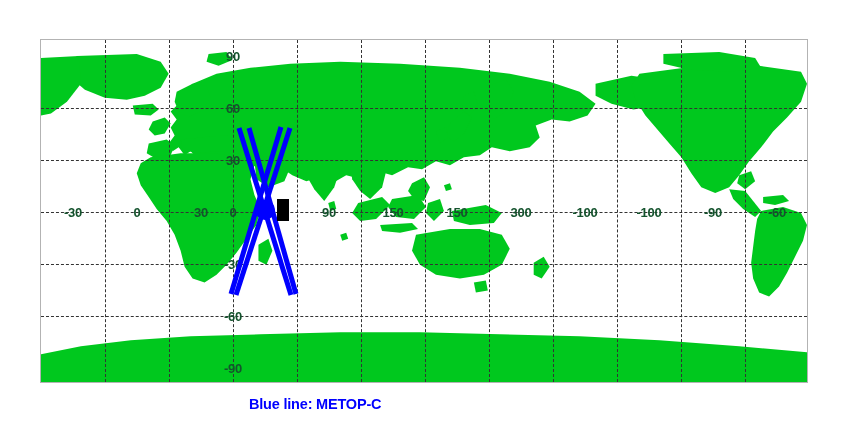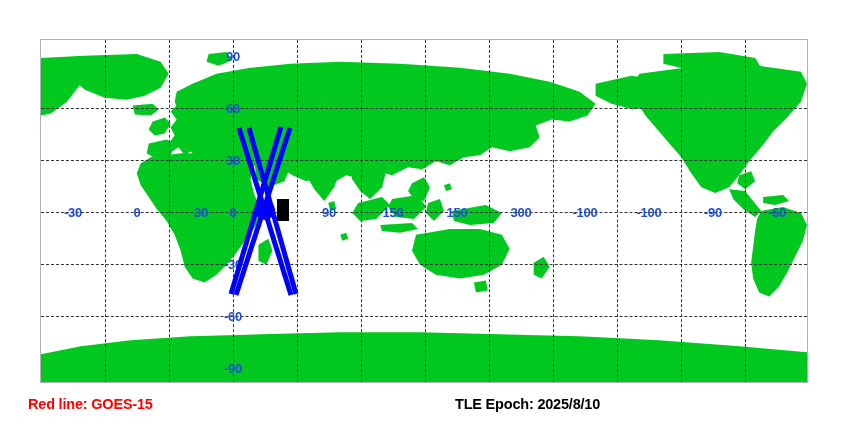--- a/index.html
+++ b/index.html
@@ -57,21 +57,21 @@
     height: 0;
     border-top: 1px dashed #333333;
   }
 
   
   .lon-label, .lat-label {
     position: absolute;
     font-family: "Liberation Sans", sans-serif;
     font-size: 13px;
     font-weight: bold;
-    color: #1d4ed8;
+    color: #14532d;
     white-space: nowrap;
     letter-spacing: -0.3px;
   }
   .lon-label {
     transform: translate(-50%, -50%);
   }
   .lat-label {
     transform: translate(-50%, -50%);
   }
 
@@ -267,15 +267,14 @@
 
 <div id="marker-layer">
   <svg width="850" height="425">
     <circle id="blue-marker" cx="265" cy="210" r="10" fill="#0000ff"></circle>
     <path id="red-marker" fill="#ff0000" d="M 274 201 A 9 9 0 1 0 274 219 A 6.4799999999999995 6.4799999999999995 0 1 1 274 201 Z"></path>
     <rect id="black-box" x="277" y="199" width="12" height="22" fill="#000000"></rect>
   </svg>
 </div>
 
 <div id="legend">
-  <span class="legend-entry" id="legend-red" style="color: rgb(255, 0, 0);">Red line: GOES-15</span>
-  <span class="legend-entry" id="legend-tle">TLE Epoch: 2025/8/10</span>
+  <span class="legend-entry" id="legend-blue" style="color: rgb(0, 0, 255);">Blue line: METOP-C</span>
 </div>
 
 </body></html>

